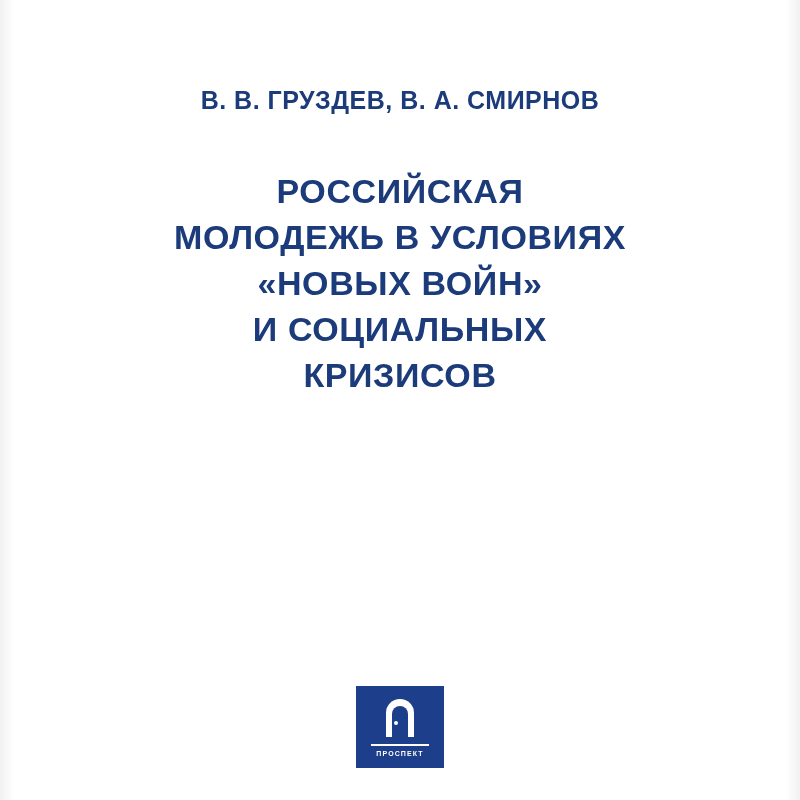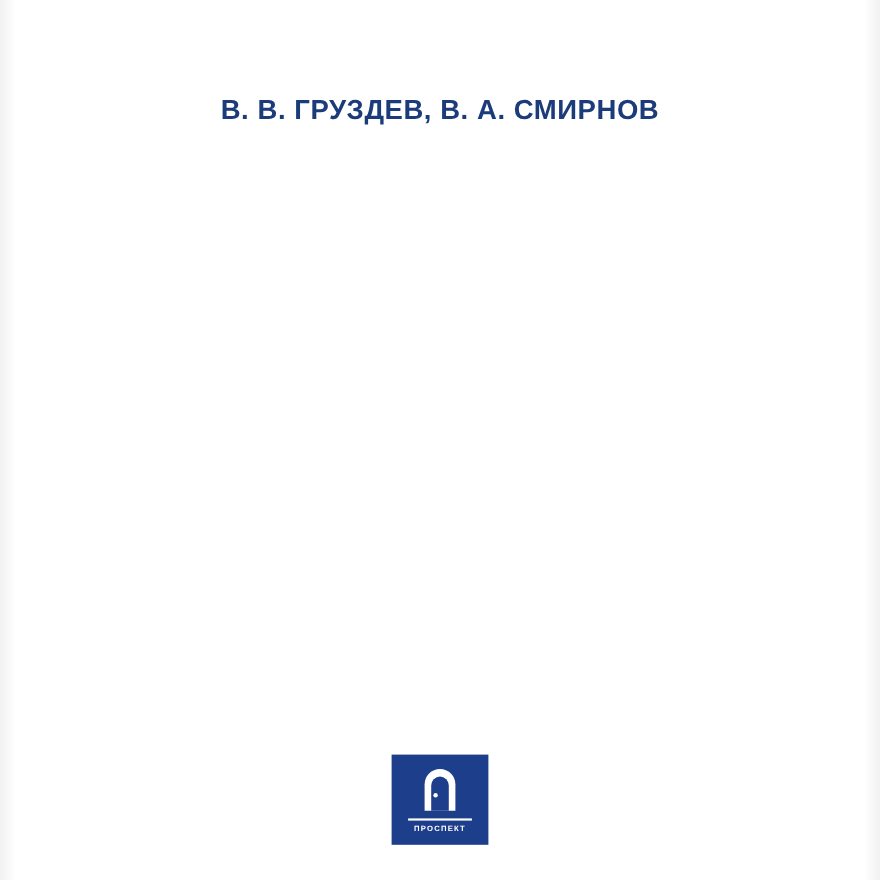--- a/index.html
+++ b/index.html
@@ -136,20 +136,27 @@
     font-family: "Liberation Sans", sans-serif;
   }
 </style>
 </head>
 <body>
 
 <div class="page">
 
   <div class="authors">В. В. ГРУЗДЕВ, В. А. СМИРНОВ</div>
 
+  <div class="title">
+    <span class="title-line">РОССИЙСКАЯ</span>
+    <span class="title-line">МОЛОДЕЖЬ В УСЛОВИЯХ</span>
+    <span class="title-line">«НОВЫХ ВОЙН»</span>
+    <span class="title-line">И СОЦИАЛЬНЫХ</span>
+    <span class="title-line">КРИЗИСОВ</span>
+  </div>
 
 
   <div class="logo">
     <div class="logo-door">
       <div class="logo-knob"></div>
     </div>
     <div class="logo-rule"></div>
     <div class="logo-text">ПРОСПЕКТ</div>
   </div>
 

